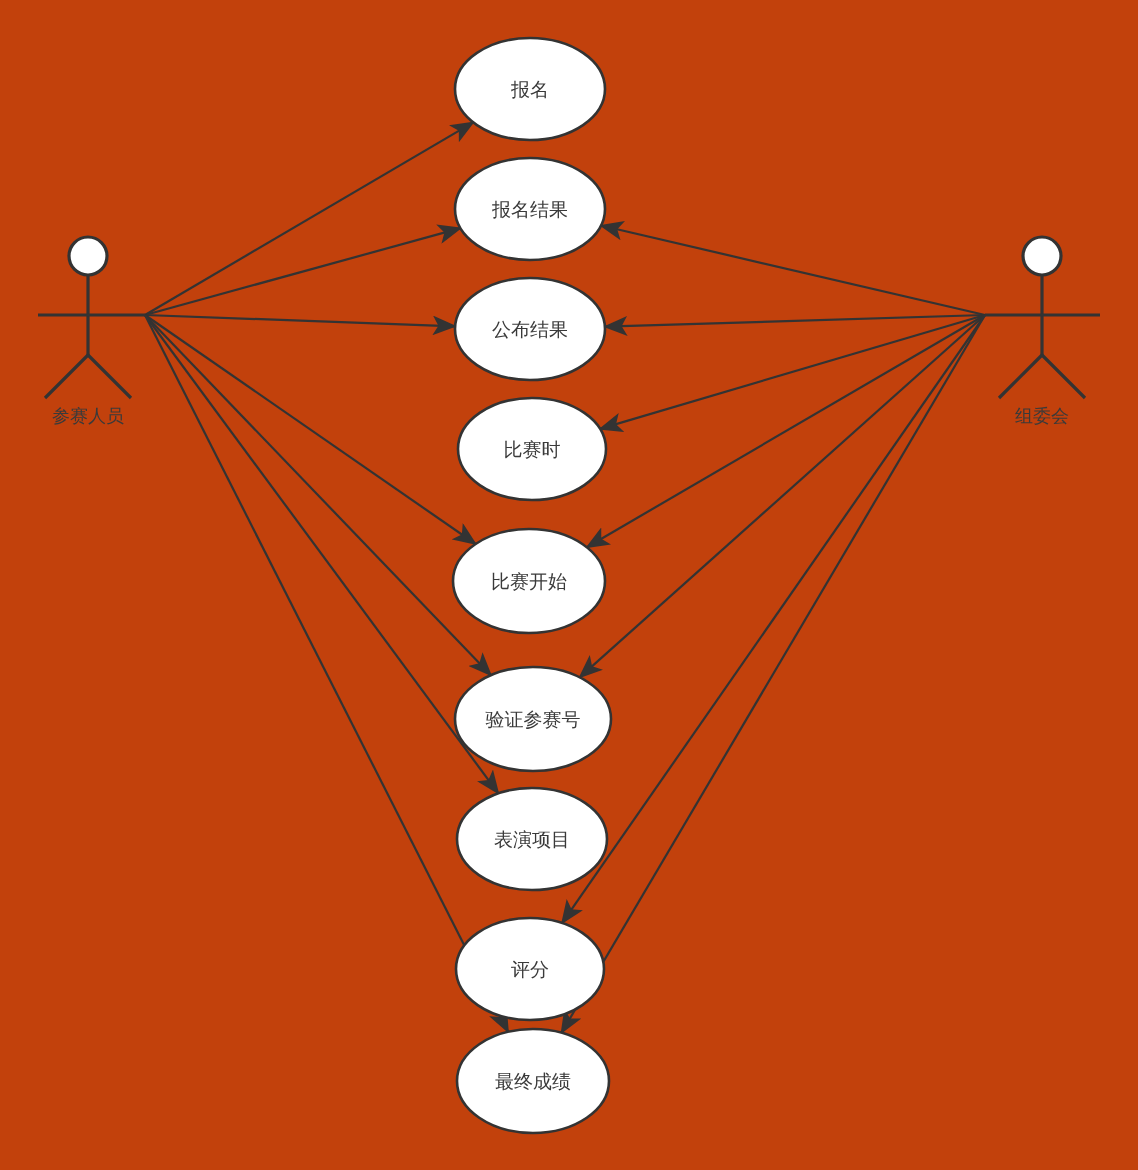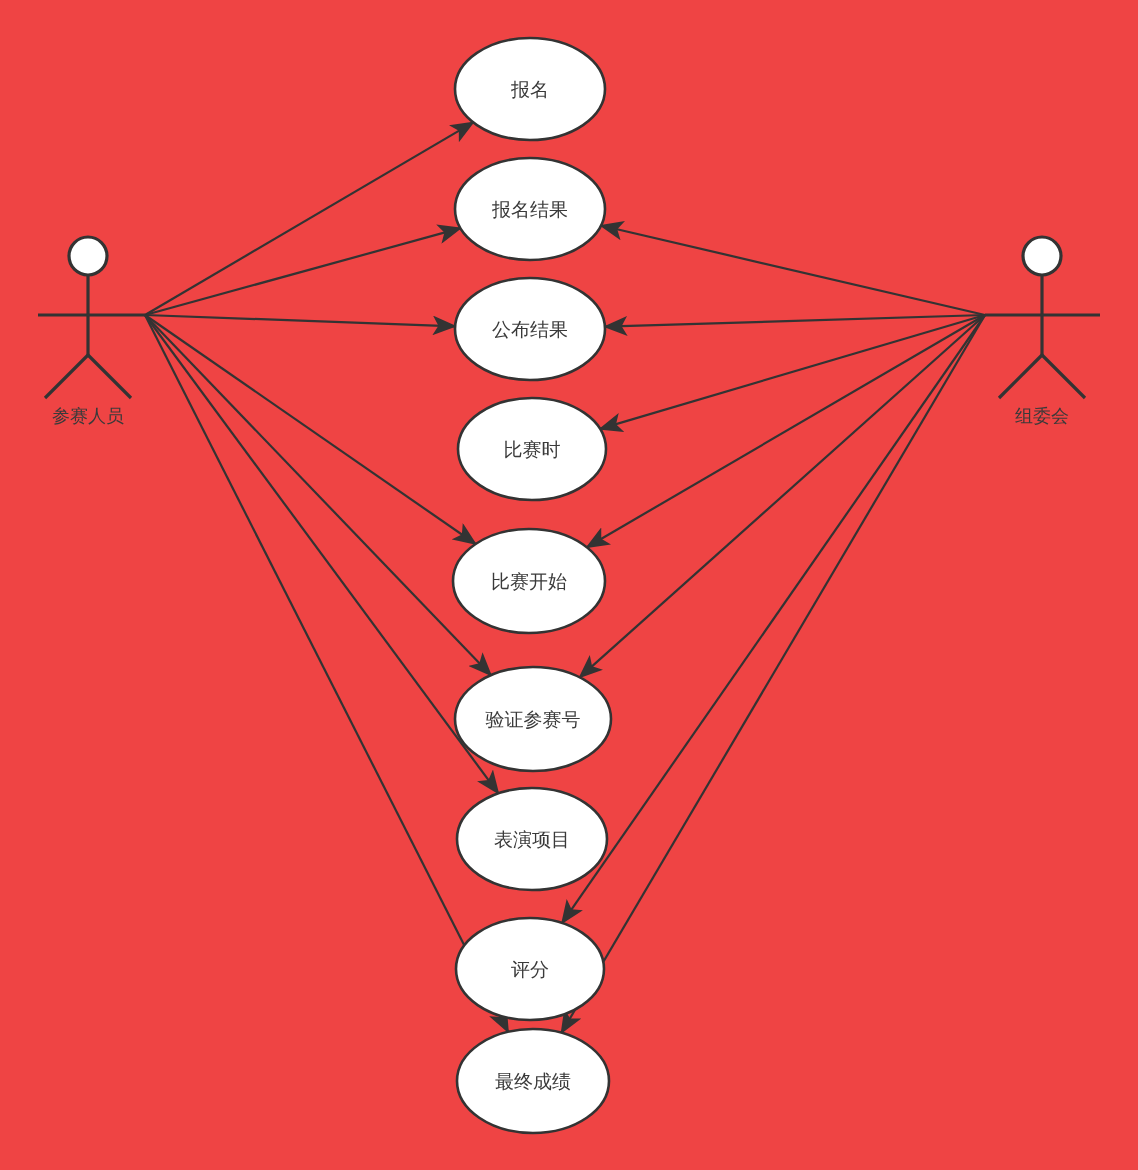--- a/index.html
+++ b/index.html
@@ -10,21 +10,21 @@
   body {
     width: 1138px;
     height: 1170px;
     overflow: hidden;
     font-family: "DejaVu Sans", "Liberation Sans", sans-serif;
   }
   #diagram-root {
     position: relative;
     width: 1138px;
     height: 1170px;
-    background: #ef4444;
+    background: #c2410c;
   }
   svg#usecase-svg {
     display: block;
     width: 1138px;
     height: 1170px;
   }
   .uc-ellipse {
     fill: #ffffff;
     stroke: #333333;
     stroke-width: 2.6;

